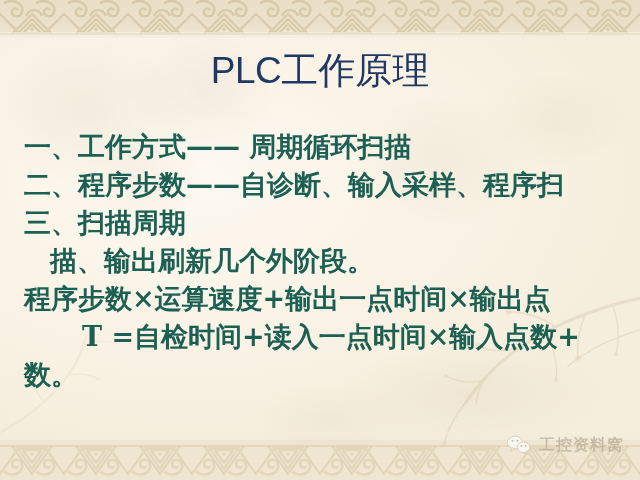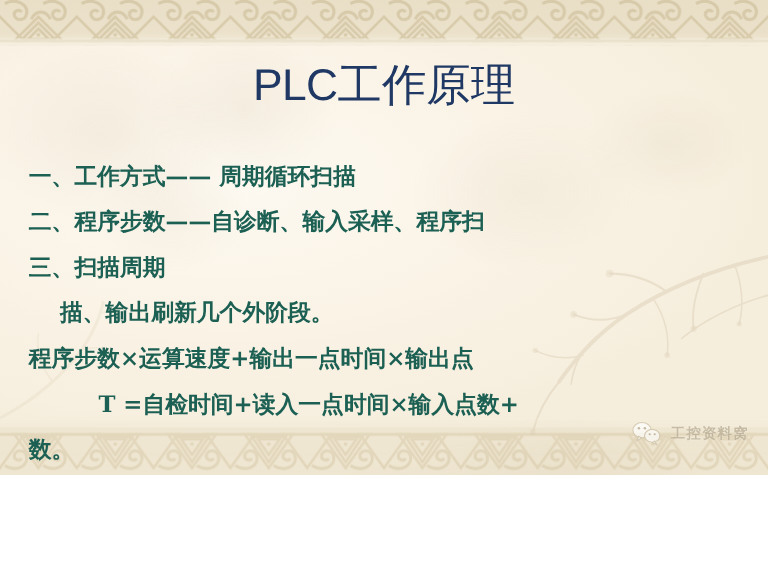--- a/index.html
+++ b/index.html
@@ -3,21 +3,21 @@
 <meta charset="utf-8">
 <style>
   html, body {
     margin: 0;
     padding: 0;
     background: #ffffff;
   }
   #slide {
     position: relative;
     width: 640px;
-    height: 396px;
+    height: 480px;
     overflow: hidden;
     background: #fbf5e9;
     font-family: "DejaVu Serif", "Liberation Serif", serif;
   }
 
   
   .paper-base {
     position: absolute;
     inset: 0;
     background:
@@ -111,21 +111,21 @@
   
   .body-block {
     position: absolute;
     left: 24px;
     top: 128px;
     width: 600px;
     color: #1e6356;
   }
   .body-line {
     font-family: "DejaVu Serif", "Liberation Serif", serif;
-    font-size: 19px;
+    font-size: 27px;
     line-height: 38px;
     color: #1c6054;
     white-space: nowrap;
     font-weight: 600;
   }
   .body-line.sec { font-weight: 700; }
   .indent-1 { padding-left: 26px; }
   .indent-formula { padding-left: 58px; }
 
   
@@ -134,21 +134,21 @@
     right: 16px;
     bottom: 24px;
     display: flex;
     align-items: center;
     gap: 7px;
     opacity: 0.72;
   }
   .brand-icon { width: 26px; height: 22px; display: block; }
   .brand-text {
     font-family: "DejaVu Serif", "Liberation Serif", serif;
-    font-size: 12px;
+    font-size: 16px;
     color: #b7ab92;
     letter-spacing: 1px;
     font-weight: 600;
     text-shadow: 0 0 1px rgba(255,255,255,0.8);
   }
 </style>
 </head>
 <body>
 
 <div id="slide">

